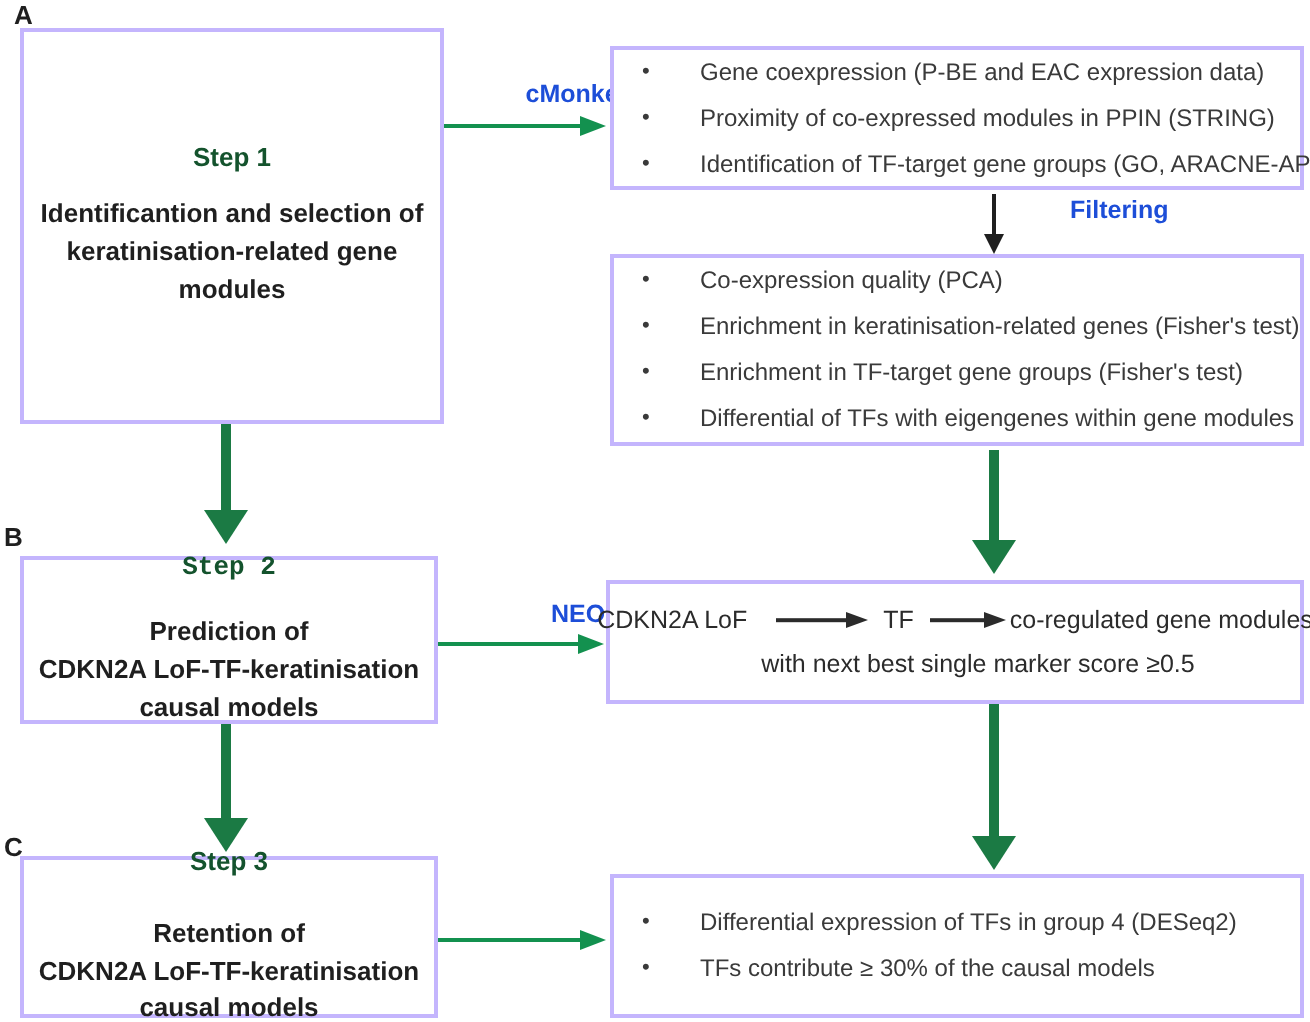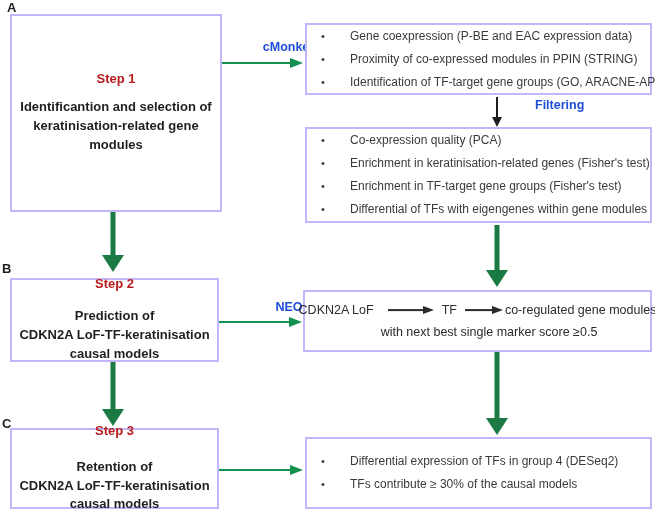--- a/index.html
+++ b/index.html
@@ -19,21 +19,21 @@
     position:absolute;
     border:2px solid #c4b5fd;
     background:#ffffff;
     box-sizing:border-box;
   }
   .step-box{
     display:flex;flex-direction:column;align-items:center;justify-content:center;
     text-align:center;
   }
   .step-title{
-    font-size:13px;font-weight:bold;color:#b91c1c;
+    font-size:13px;font-weight:bold;color:#14532d;
     margin-bottom:12px;
   }
   .step-line{
     font-size:13px;font-weight:bold;color:#1f1f1f;line-height:1.45;
   }
   .bullet-box{
     display:flex;flex-direction:column;justify-content:center;
     padding:4px 8px 4px 10px;
   }
   .bullet-box ul{
@@ -164,21 +164,21 @@
   <div class="arrow-v" style="left:102px;top:212px;height:60px;">
     <div class="shaft" style="bottom:14px;"></div>
       <div class="head"></div>
   </div>
   <div class="arrow-v" style="left:486px;top:225px;height:62px;">
     <div class="shaft" style="bottom:14px;"></div>
       <div class="head"></div>
   </div>
 
   <div class="box step-box" style="left:10px;top:278px;width:209px;height:84px;">
-    <div class="step-title" style="margin-bottom:16px;">Step 2</div>
+    <div class="step-title" style="margin-bottom:16px;font-family:Liberation Mono, monospace;">Step 2</div>
     <div class="step-line">Prediction of</div>
     <div class="step-line">CDKN2A LoF-TF-keratinisation</div>
     <div class="step-line">causal models</div>
   </div>
 
   <div class="arrow-label" style="left:222px;top:300px;width:78px;text-align:center;">NEO</div>
   <div class="arrow-h" style="left:219px;top:316px;width:83px;">
     <div class="shaft" style="right:10px;"></div>
       <div class="head"></div>
   </div>

